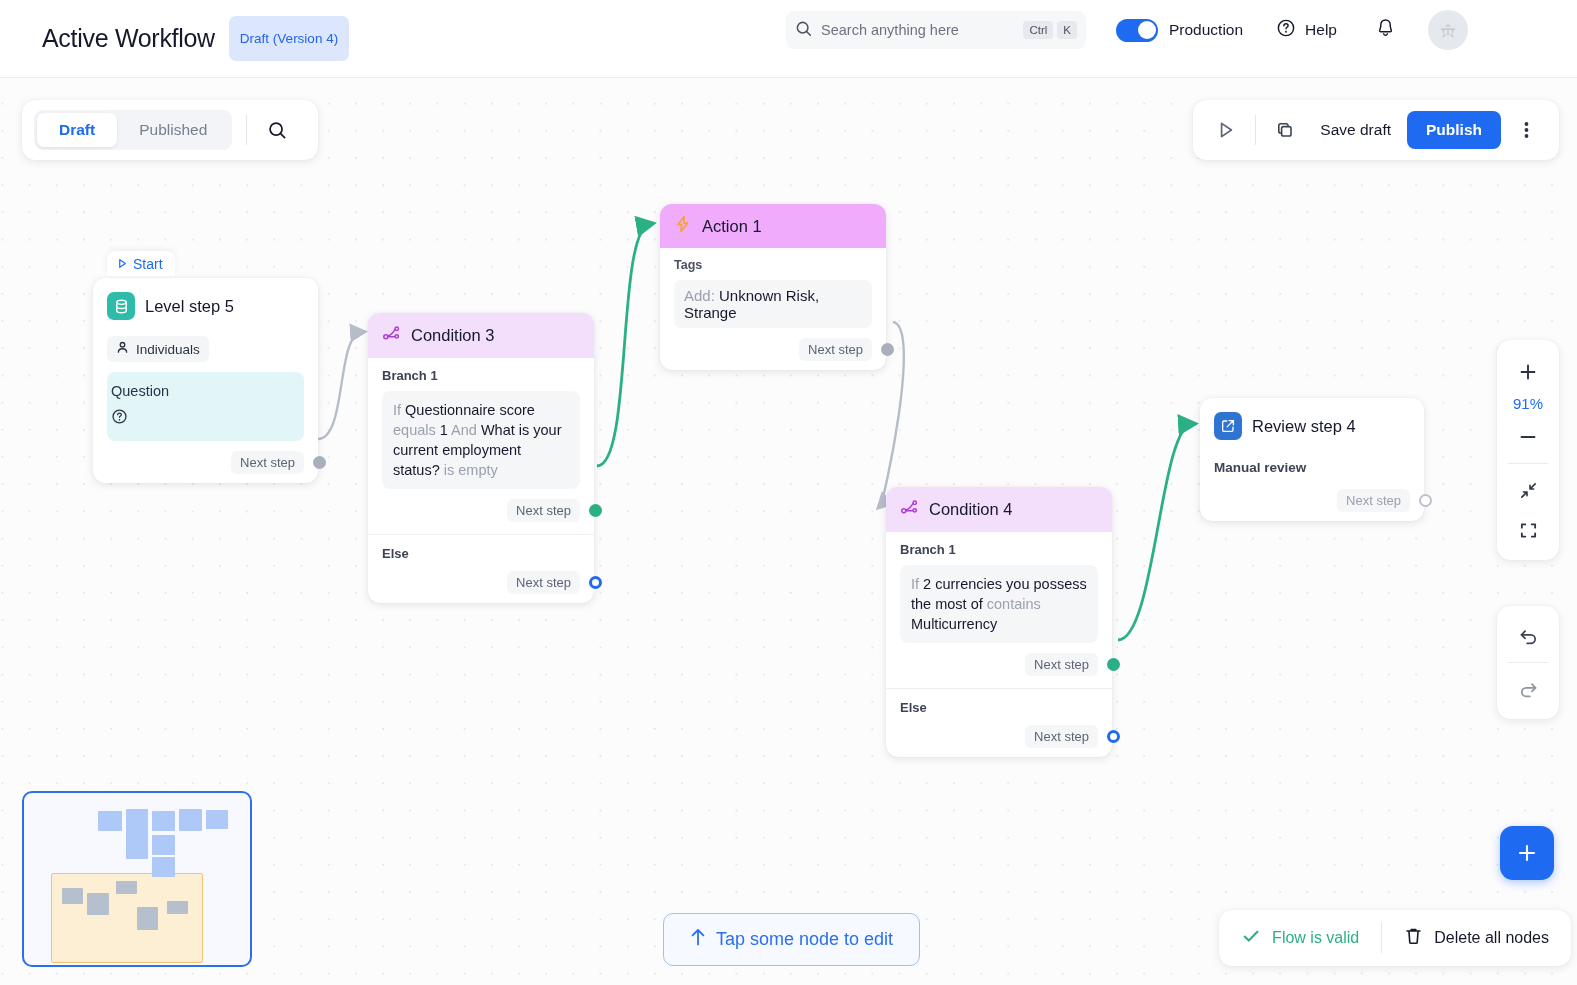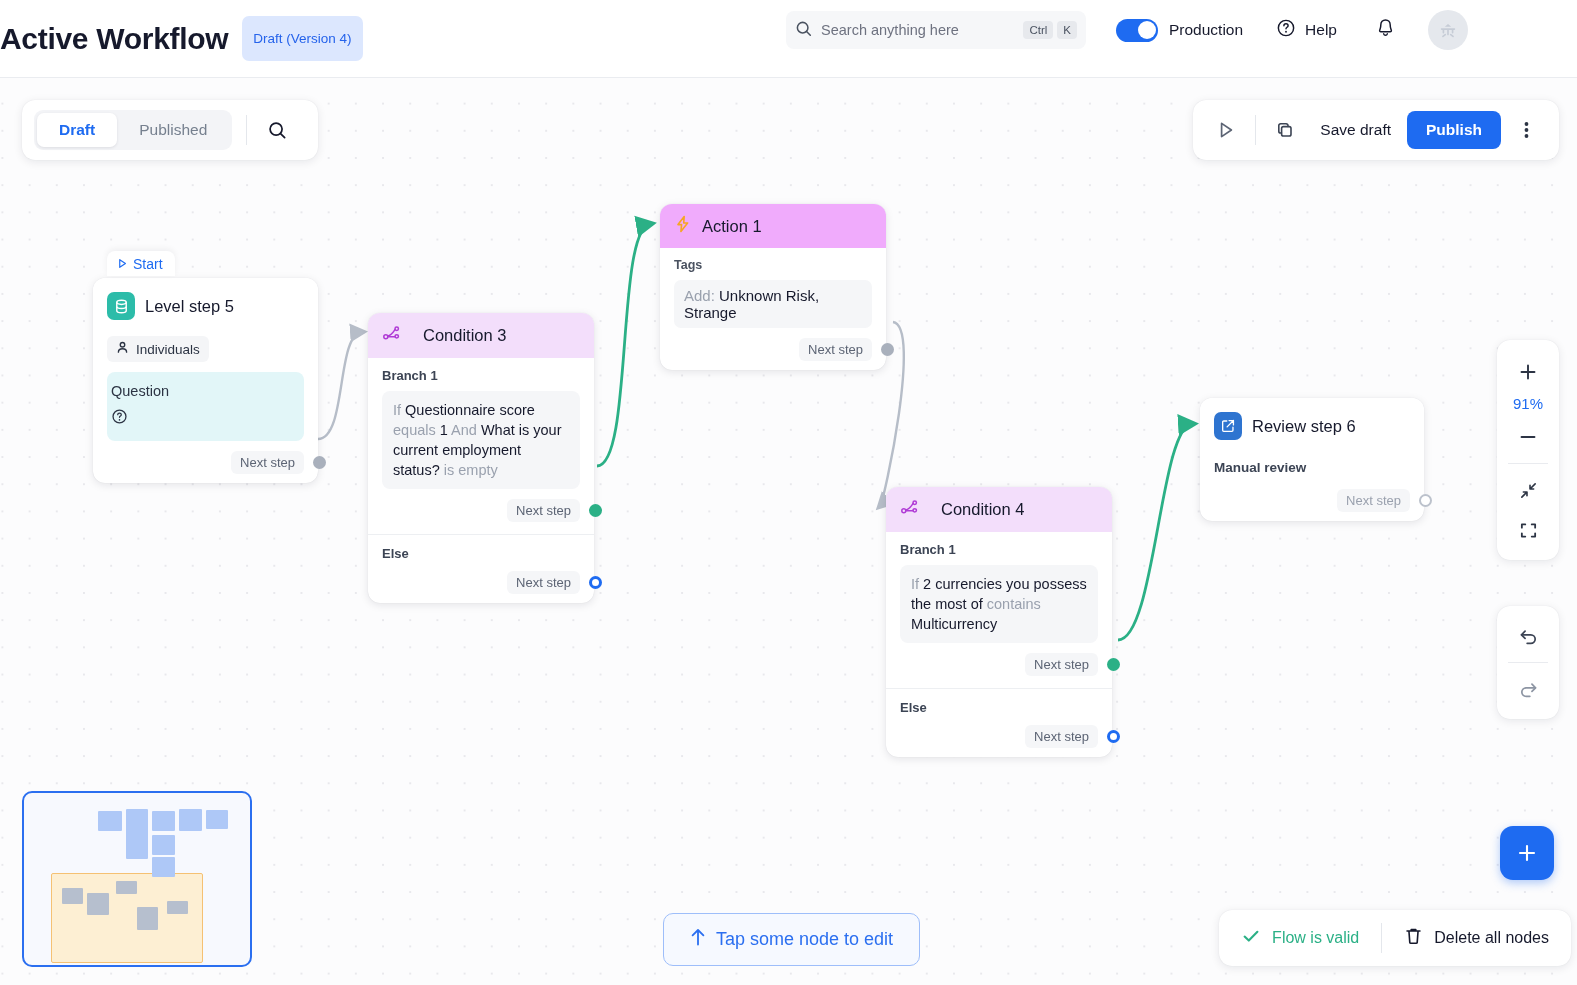--- a/index.html
+++ b/index.html
@@ -14,21 +14,22 @@
   
   .header {
     position: absolute; top: 0; left: 0;
     width: 1577px; height: 78px;
     background: #ffffff;
     border-bottom: 1px solid #EAECF0;
     display: flex; align-items: center;
     z-index: 40;
   }
   .wf-title {
-    font-size: 30px; font-weight: bold; color: #16192C;
+    margin-left: 42px;
+    font-size: 25px; font-weight: normal; color: #16192C;
     letter-spacing: -0.3px;
   }
   .version-badge {
     margin-left: 14px;
     background: #DCE7FE; color: #2563EB;
     font-size: 13.5px; font-weight: normal;
     padding: 15px 11px; border-radius: 7px;
   }
   .header-right {
     position: absolute; left: 786px; top: 0; height: 60px;
@@ -133,21 +134,21 @@
     box-shadow: 0 2px 9px rgba(16,24,40,.10), 0 0 1px rgba(16,24,40,.14);
     overflow: visible;
   }
   .node-head {
     display: flex; align-items: center;
     padding: 11px 14px;
     border-radius: 12px 12px 0 0;
     font-size: 16.5px; color: #16192C;
   }
   .node-head.plain { background: #fff; padding: 14px 14px 6px 14px; }
-  .node-head.purple { background: #F3DEFB; gap: 12px; }
+  .node-head.purple { background: #F3DEFB; }
   .node-head.amber { background: #f0abfc; }
   .node-title { margin-left: 10px; }
   .node-body { padding: 10px 14px 9px 14px; }
 
   .sq-icon {
     width: 28px; height: 28px; border-radius: 7px;
     display: flex; align-items: center; justify-content: center;
     flex: none;
   }
   .sq-teal { background: #2CBCA9; }
@@ -472,21 +473,21 @@
     </div>
 
     <div class="node" style="left:1200px; top:320px; width:224px;">
       <div class="node-head plain">
         <span class="sq-icon sq-blue">
           <svg width="16" height="16" viewBox="0 0 18 18" fill="none">
               <path d="M7.6 3.4H4.2c-.7 0-1.2.55-1.2 1.2v9.2c0 .65.5 1.2 1.2 1.2h9.2c.7 0 1.2-.55 1.2-1.2v-3.4" stroke="#fff" stroke-width="1.5" stroke-linecap="round"></path>
               <path d="M10.2 2.9h4.9v4.9M15.1 2.9 L8 10" stroke="#fff" stroke-width="1.5" stroke-linecap="round" stroke-linejoin="round"></path>
             </svg>
         </span>
-        <span class="node-title">Review step 6</span>
+        <span class="node-title">Review step 4</span>
       </div>
       <div class="node-body" style="padding-top:14px;">
         <div class="manual-label">Manual review</div>
         <div class="nextstep-row" style="margin-top:14px;">
           <span class="nextstep" style="color:#9AA1AE;">Next step</span>
           <span class="port hollow-gray"></span>
         </div>
       </div>
     </div>
 

